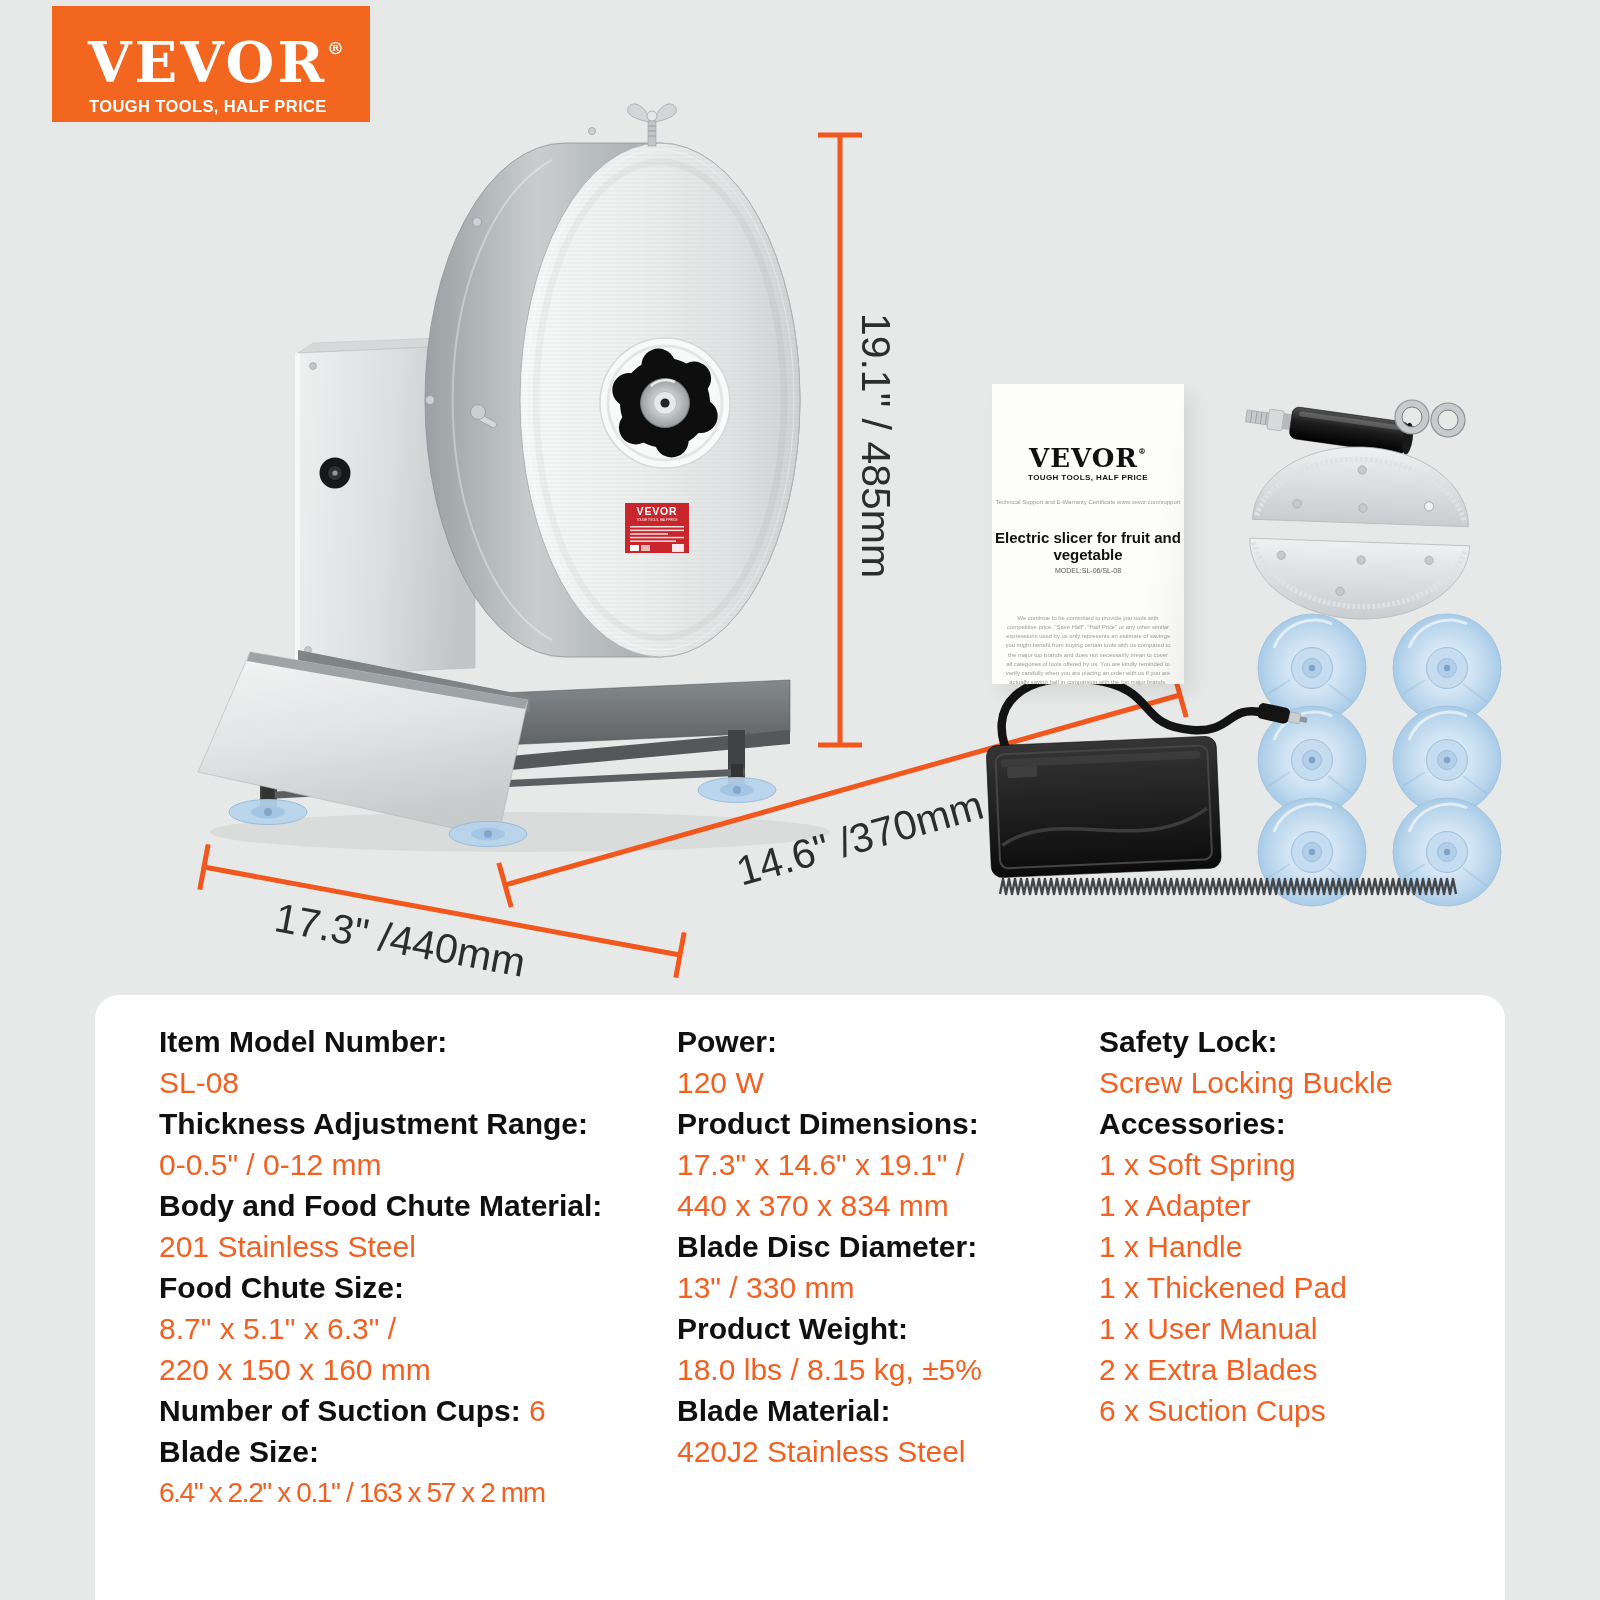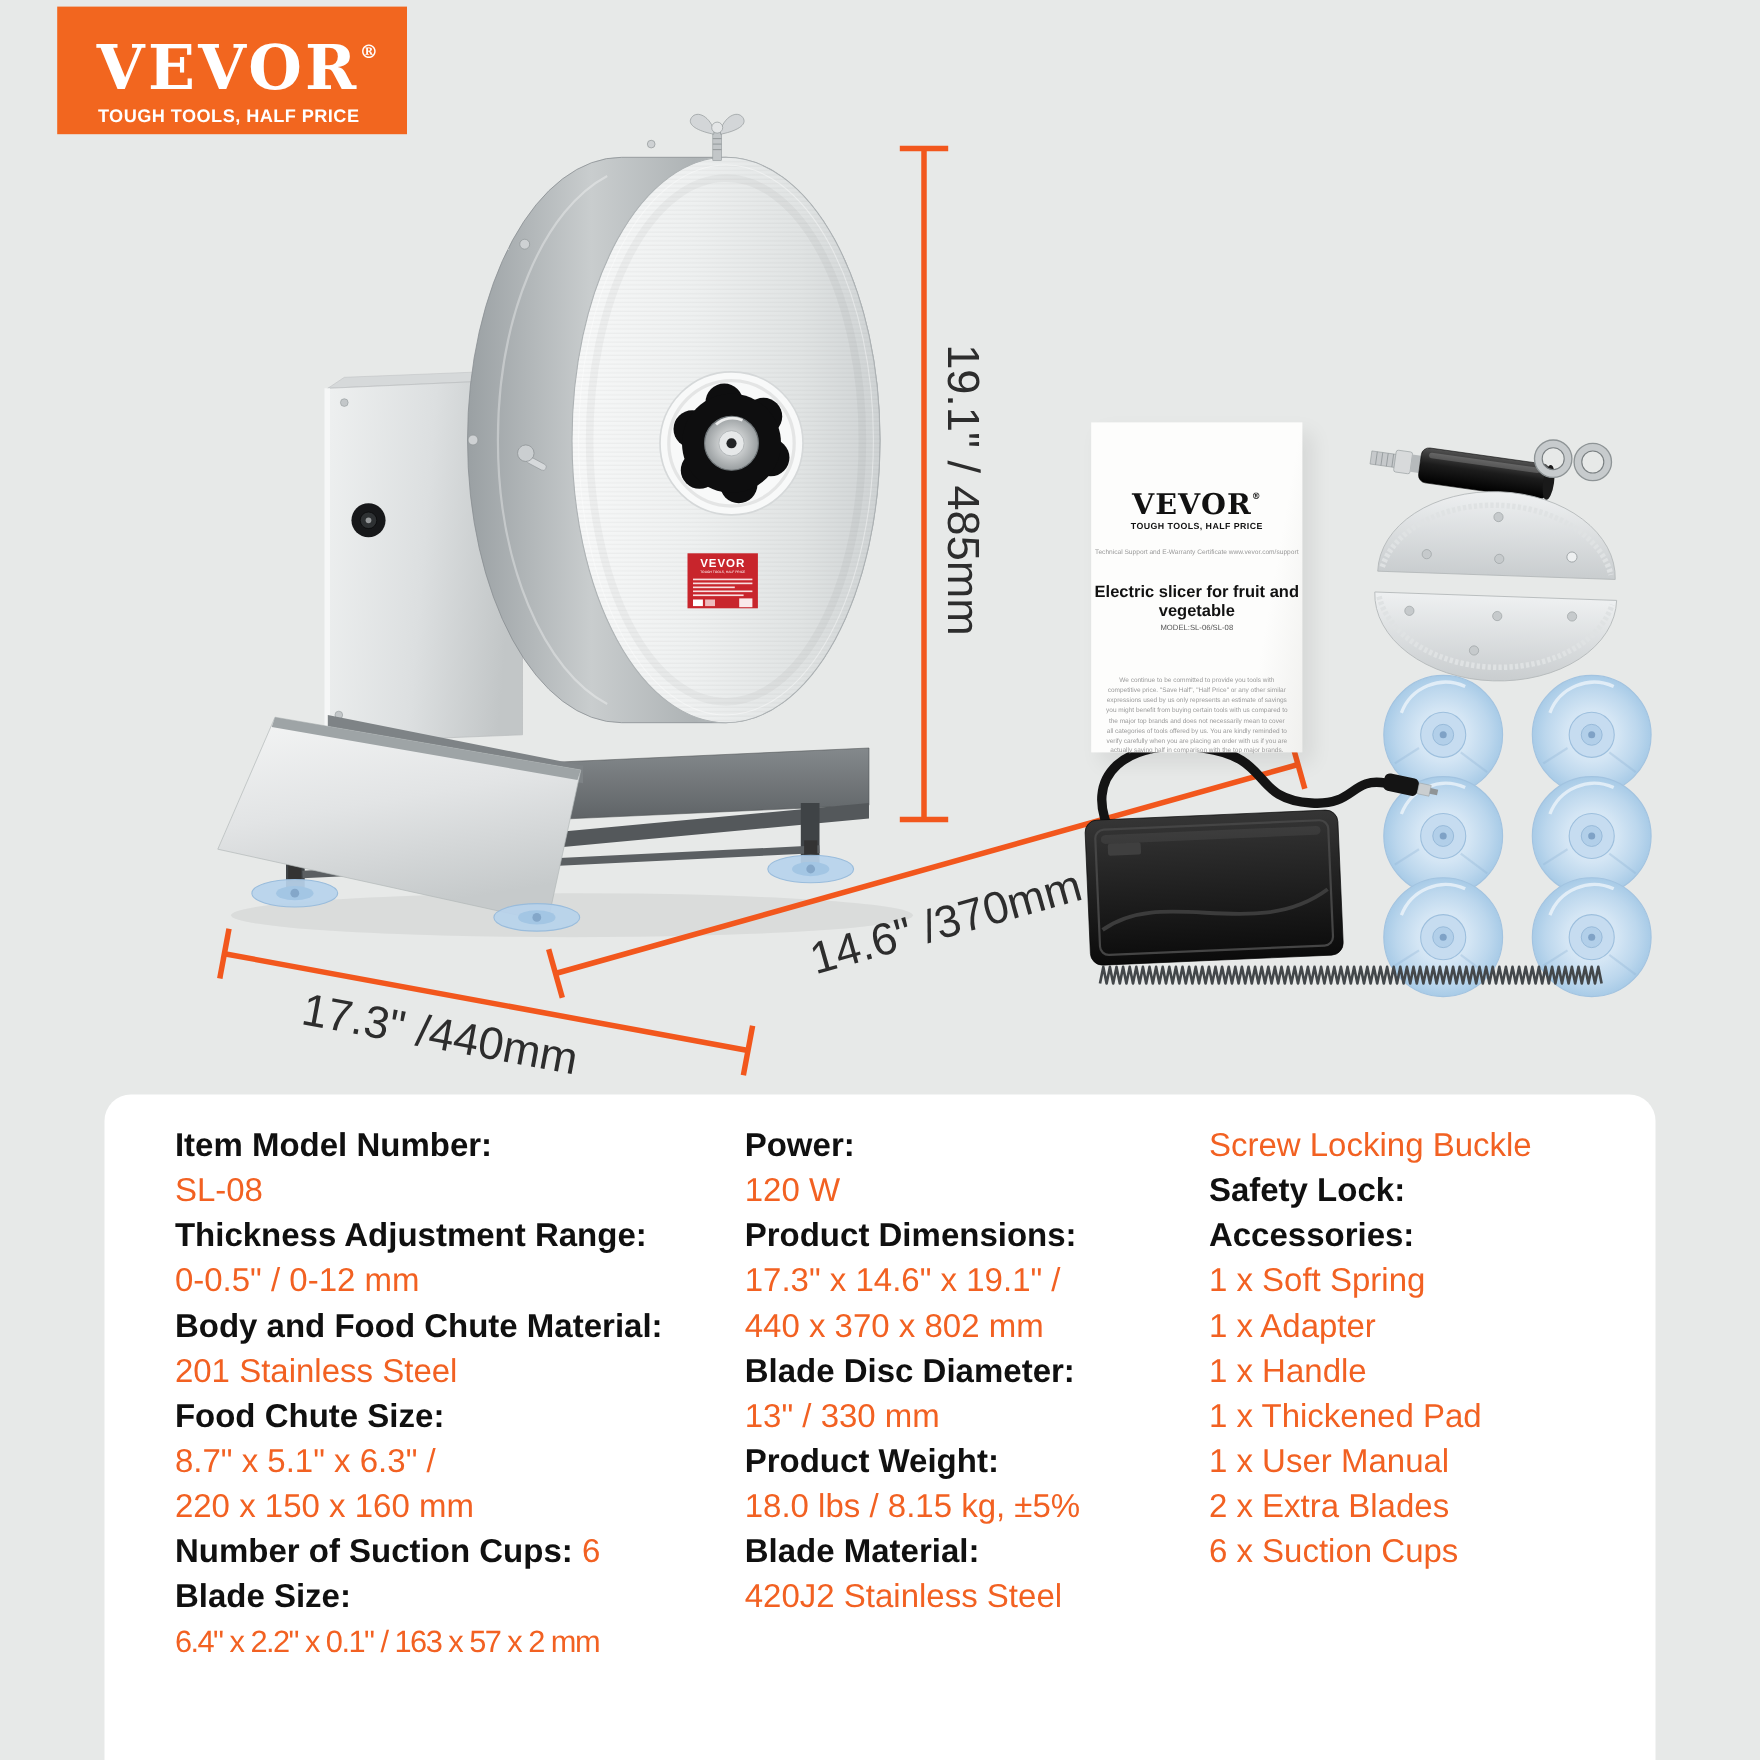--- a/index.html
+++ b/index.html
@@ -392,31 +392,31 @@
       <div class="sl o">220 x 150 x 160 mm</div>
       <div class="sl"><span class="b">Number of Suction Cups: </span><span class="o">6</span></div>
       <div class="sl b">Blade Size:</div>
       <div class="sl o cond">6.4" x 2.2" x 0.1" / 163 x 57 x 2 mm</div>
     </div>
     <div class="col c2">
       <div class="sl b">Power:</div>
       <div class="sl o">120 W</div>
       <div class="sl b">Product Dimensions:</div>
       <div class="sl o">17.3" x 14.6" x 19.1" /</div>
-      <div class="sl o">440 x 370 x 802 mm</div>
+      <div class="sl o">440 x 370 x 834 mm</div>
       <div class="sl b">Blade Disc Diameter:</div>
       <div class="sl o">13" / 330 mm</div>
       <div class="sl b">Product Weight:</div>
       <div class="sl o">18.0 lbs / 8.15 kg, ±5%</div>
       <div class="sl b">Blade Material:</div>
       <div class="sl o">420J2 Stainless Steel</div>
     </div>
     <div class="col c3">
+      <div class="sl b">Safety Lock:</div>
       <div class="sl o">Screw Locking Buckle</div>
-      <div class="sl b">Safety Lock:</div>
       <div class="sl b">Accessories:</div>
       <div class="sl o">1 x Soft Spring</div>
       <div class="sl o">1 x Adapter</div>
       <div class="sl o">1 x Handle</div>
       <div class="sl o">1 x Thickened Pad</div>
       <div class="sl o">1 x User Manual</div>
       <div class="sl o">2 x Extra Blades</div>
       <div class="sl o">6 x Suction Cups</div>
     </div>
   </div>

